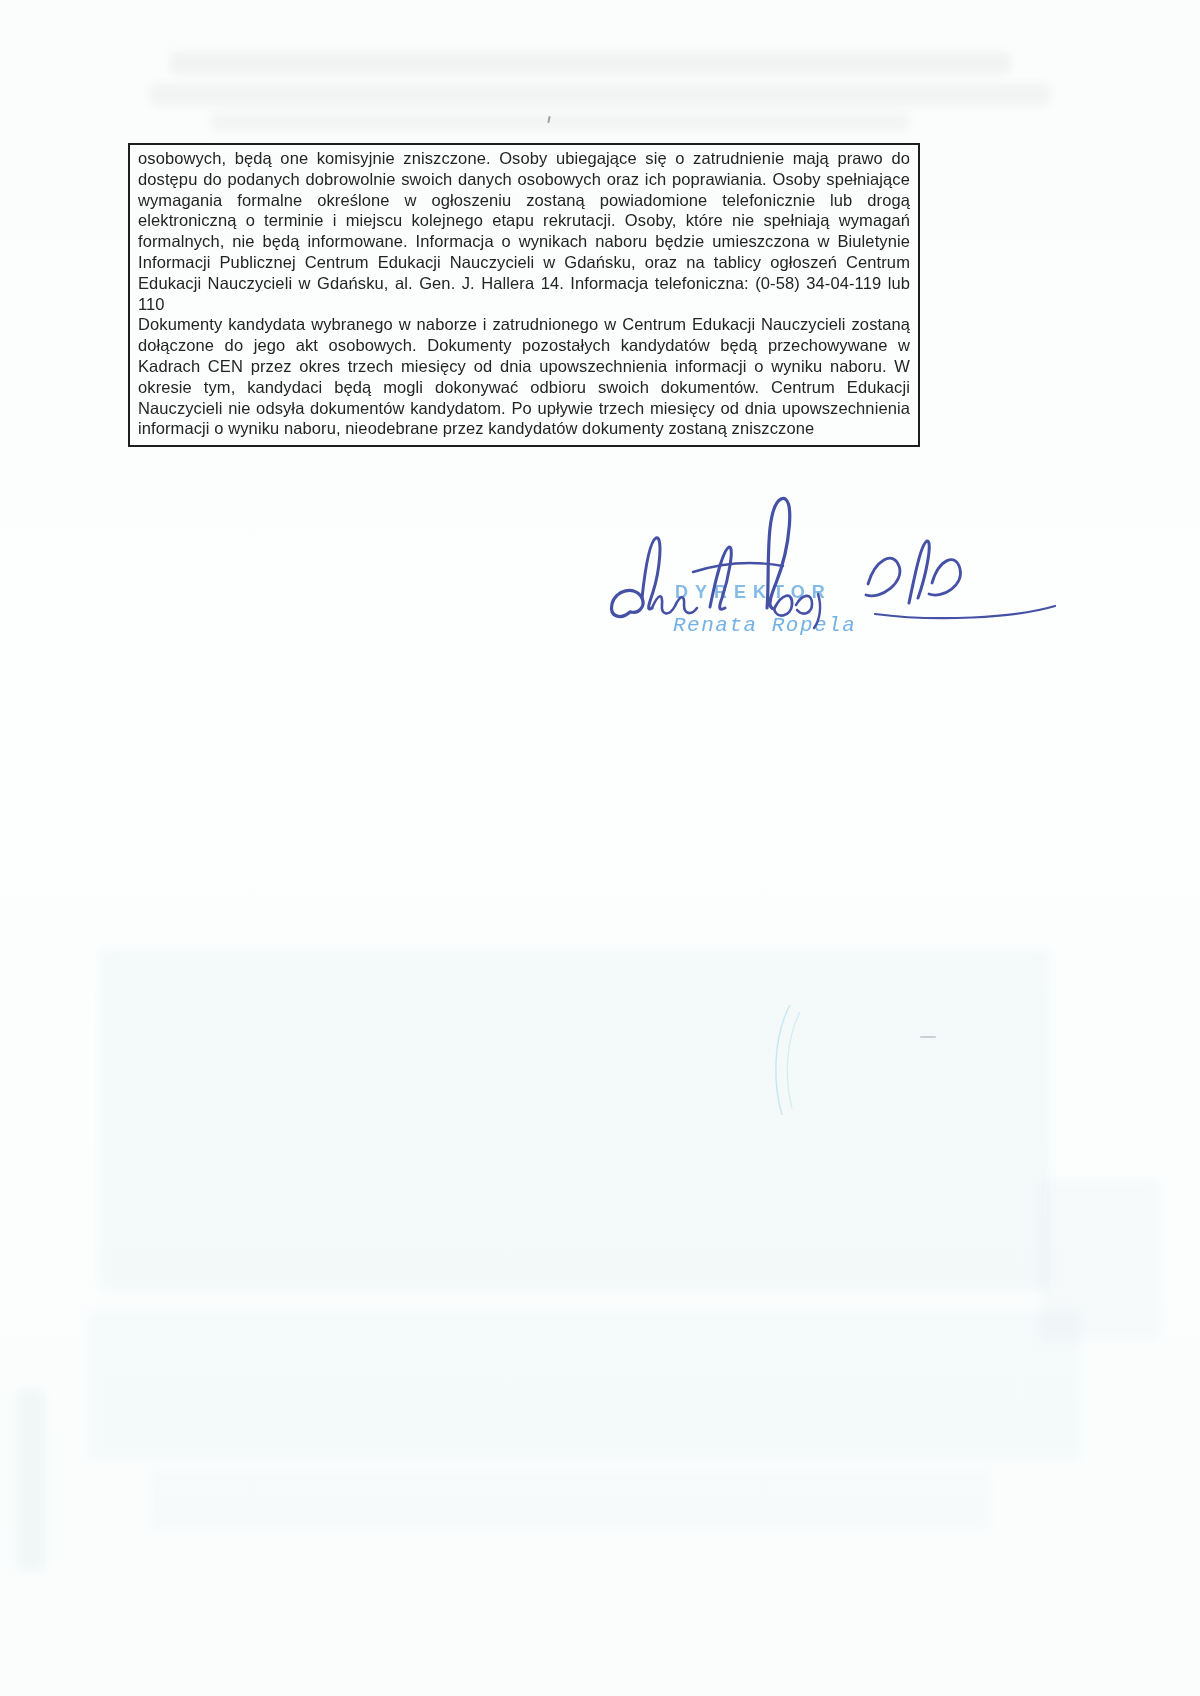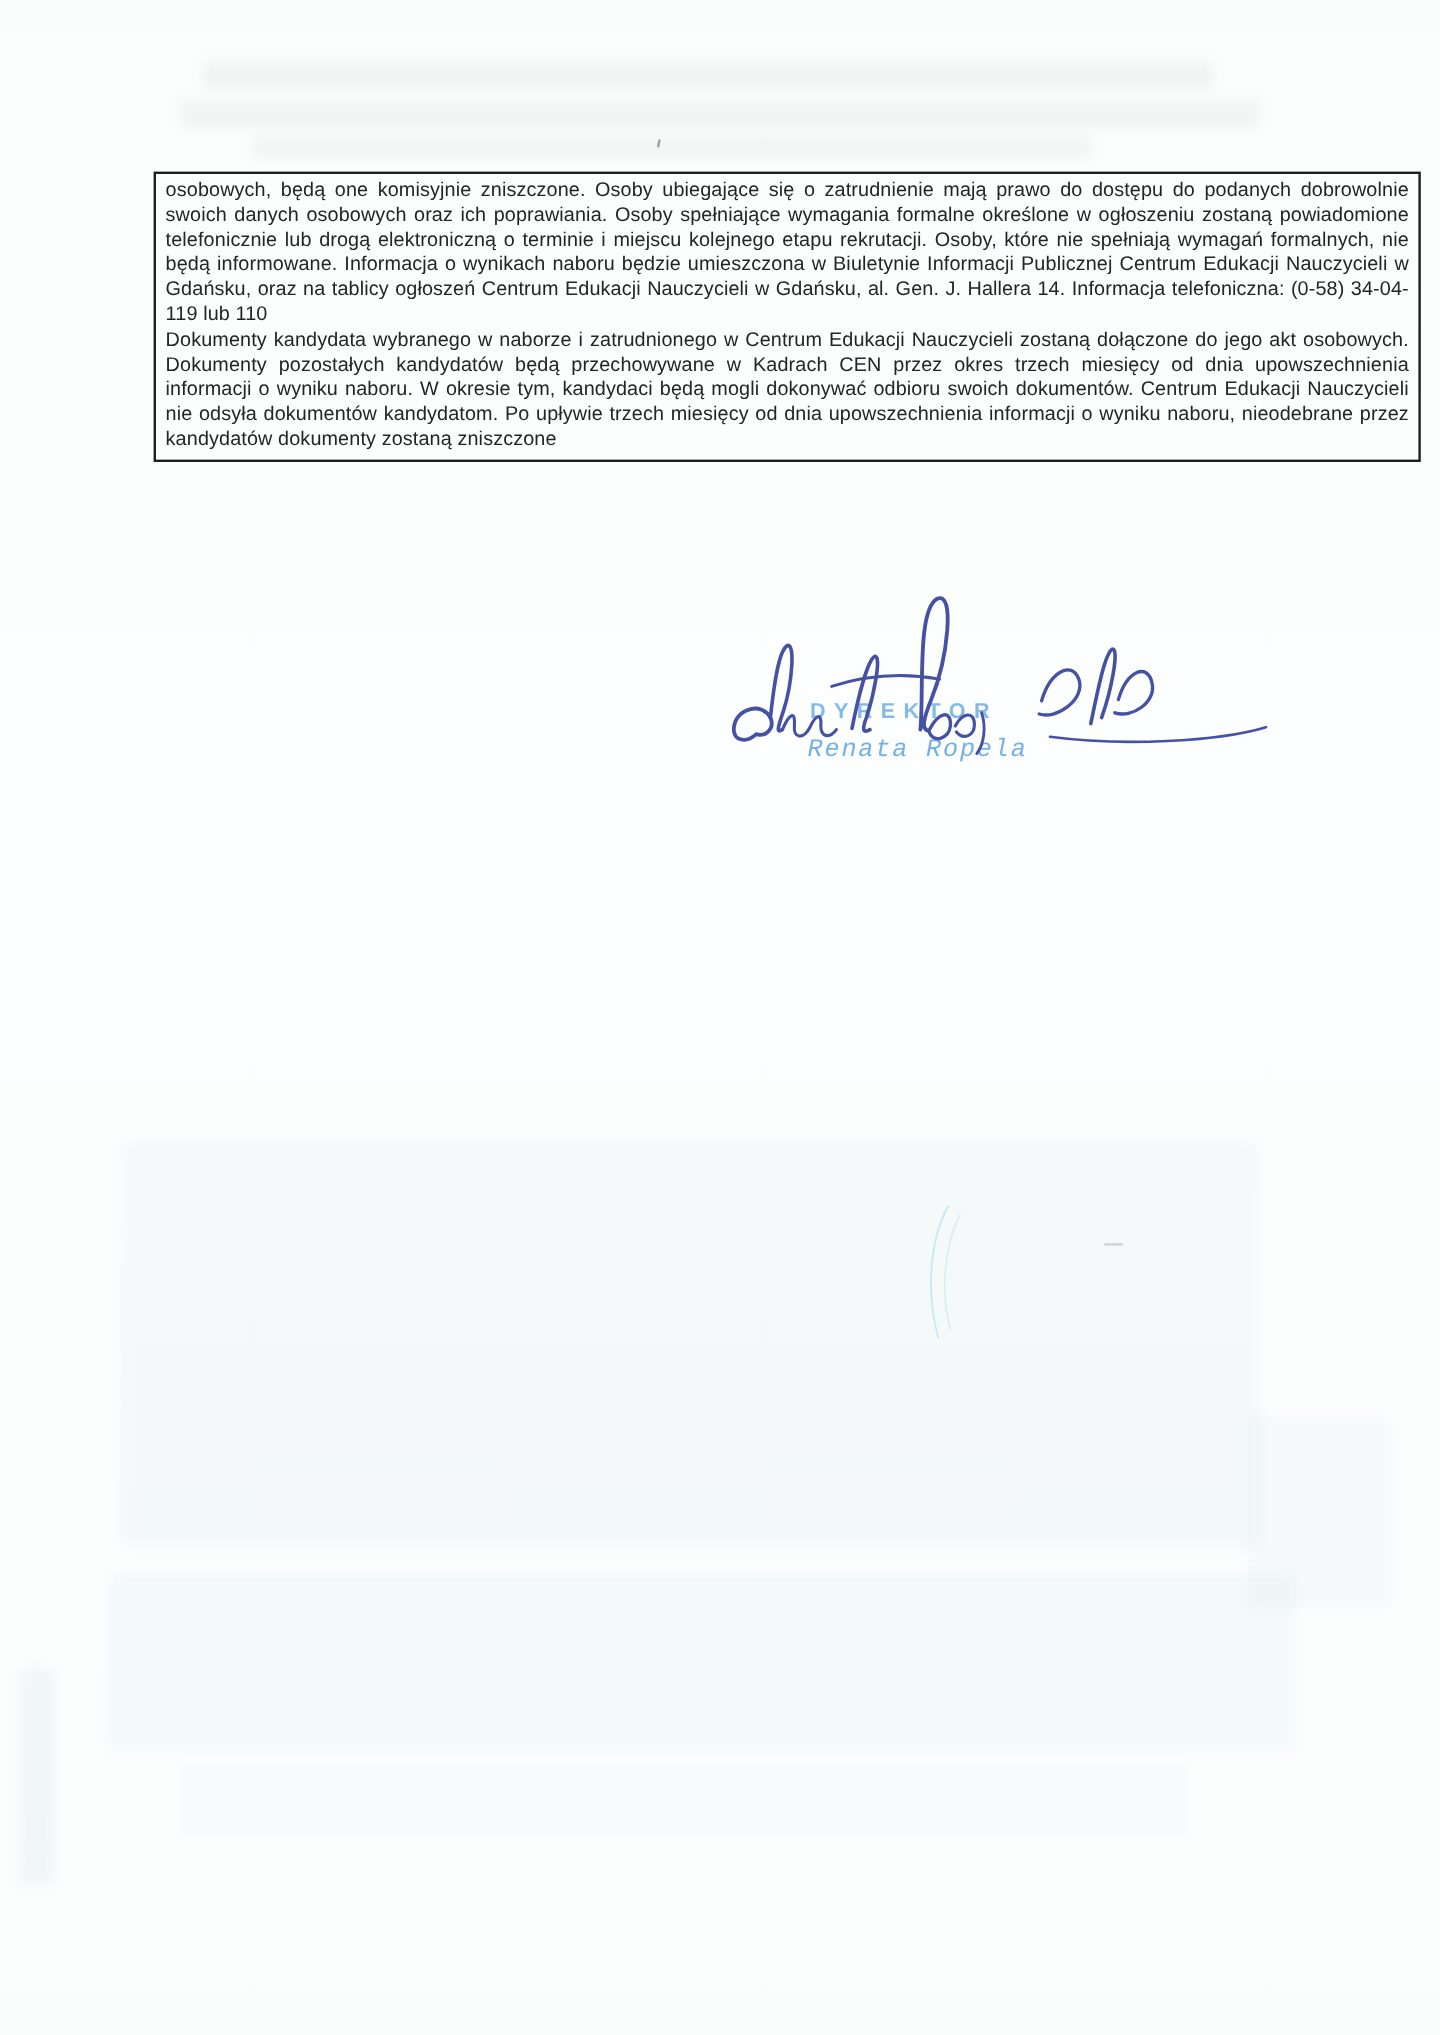--- a/index.html
+++ b/index.html
@@ -20,21 +20,21 @@
   .g-low3{left:150px;top:1470px;width:840px;height:60px;background:rgba(208,224,231,0.10);}
   .g-left{left:16px;top:1390px;width:30px;height:180px;background:rgba(200,214,214,0.18);}
   .g-mid{left:1040px;top:1180px;width:120px;height:160px;background:rgba(208,224,231,0.12);}
 
   .speck-comma{position:absolute;left:548px;top:116px;width:2px;height:7px;background:rgba(90,90,90,0.55);border-radius:1px;transform:rotate(12deg);}
   .speck-dash{position:absolute;left:920px;top:1036px;width:16px;height:2px;background:rgba(150,160,164,0.45);border-radius:1px;}
   .speck-arc{position:absolute;left:752px;top:1000px;width:60px;height:120px;pointer-events:none;}
 
   
   .notice-box{
-    position:absolute;left:128px;top:143px;width:1056px;box-sizing:border-box;
+    position:absolute;left:128px;top:143px;width:792px;box-sizing:border-box;
     border:2px solid #1e1e1e;
     padding:3px 8px 6px 8px;
     color:#242424;
     font-size:16.5px;line-height:20.8px;
     text-align:justify;
     letter-spacing:0.1px;
   }
   .notice-box p{margin:0;}
 
   

